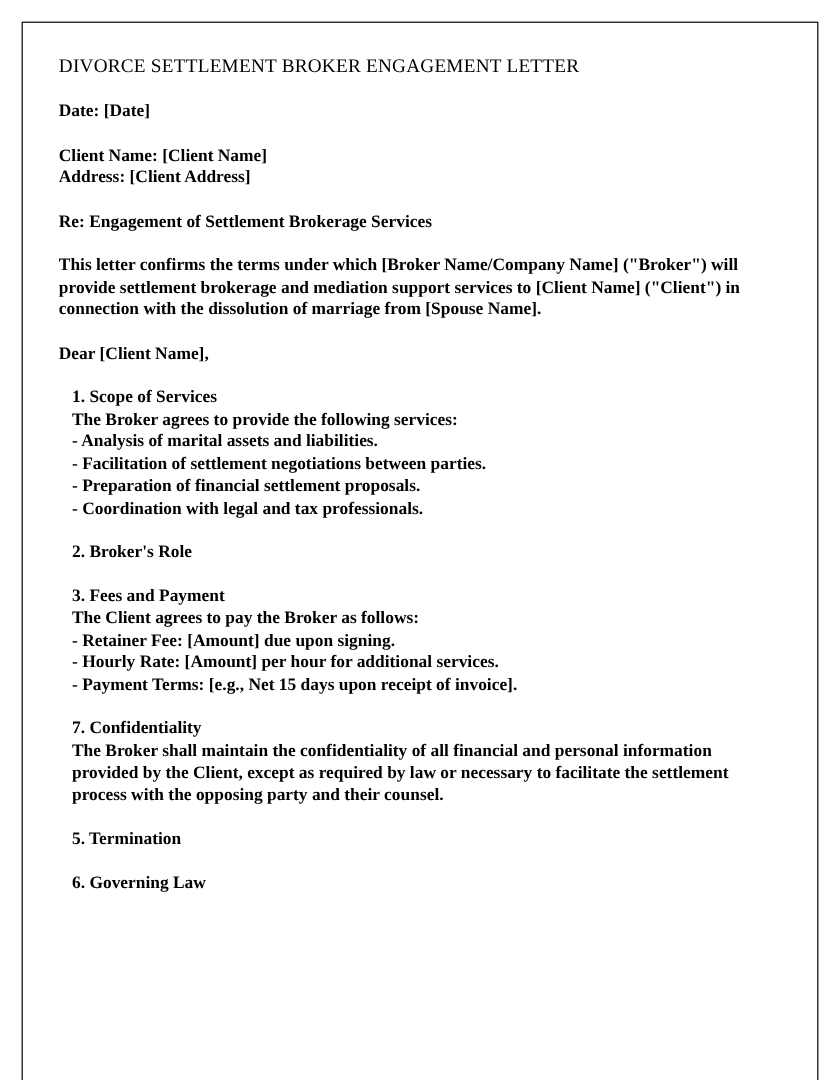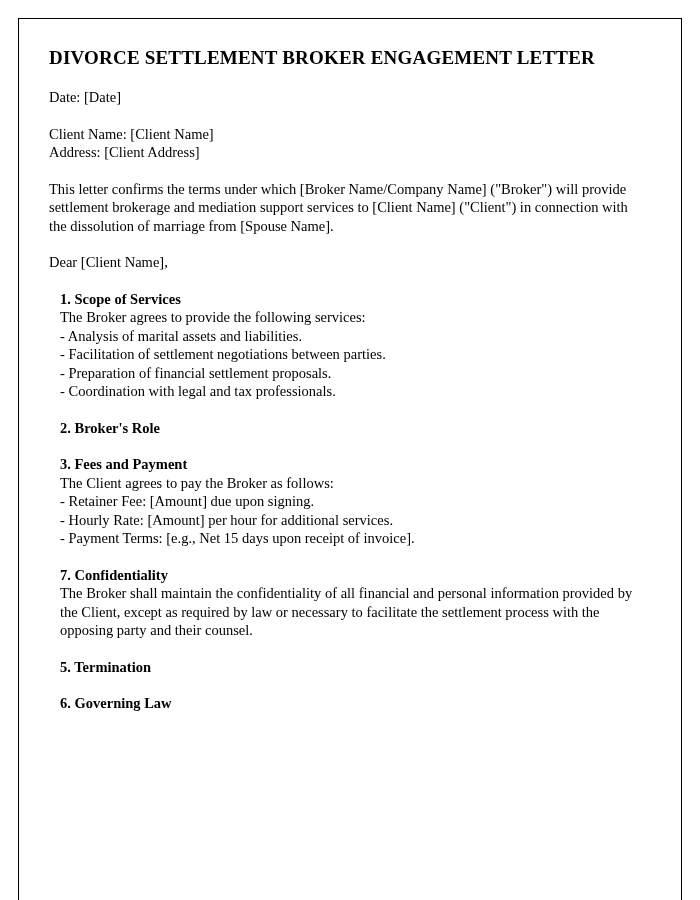--- a/index.html
+++ b/index.html
@@ -16,29 +16,30 @@
   }
   .letter-page {
     box-sizing: border-box;
     margin: 18px 18px 0 18px;
     border: 1px solid #000000;
     padding: 28px 32px 40px 30px;
     height: 1000px; 
     background: #ffffff;
   }
   .title {
-    font-size: 19px;
-    font-weight: bold;
+    font-size: 16px;
+    font-weight: normal;
     margin: 0 0 19px 0;
     letter-spacing: 0.2px;
   }
   p {
     font-size: 14.5px;
     line-height: 18.5px;
     margin: 0;
+    font-weight: bold;
   }
   .gap {
     margin-bottom: 18px;
   }
   .heading {
     font-weight: bold;
   }
   .section {
     margin-bottom: 18px;
     margin-left: 11px;
@@ -51,20 +52,21 @@
 
   <h1 class="title">DIVORCE SETTLEMENT BROKER ENGAGEMENT LETTER</h1>
 
   <p class="gap">Date: [Date]</p>
 
   <div class="gap">
     <p>Client Name: [Client Name]</p>
     <p>Address: [Client Address]</p>
   </div>
 
+  <p class="gap">Re: Engagement of Settlement Brokerage Services</p>
 
   <p class="gap">This letter confirms the terms under which [Broker Name/Company Name] ("Broker") will provide settlement brokerage and mediation support services to [Client Name] ("Client") in connection with the dissolution of marriage from [Spouse Name].</p>
 
   <p class="gap">Dear [Client Name],</p>
 
   <div class="section">
     <p class="heading">1. Scope of Services</p>
     <p>The Broker agrees to provide the following services:</p>
     <p>- Analysis of marital assets and liabilities.</p>
     <p>- Facilitation of settlement negotiations between parties.</p>

